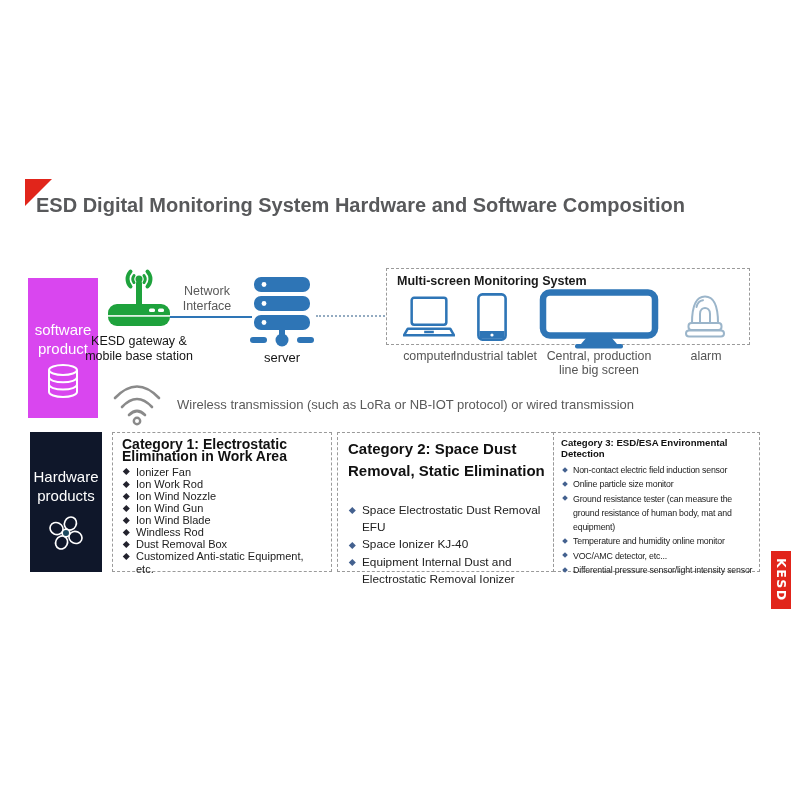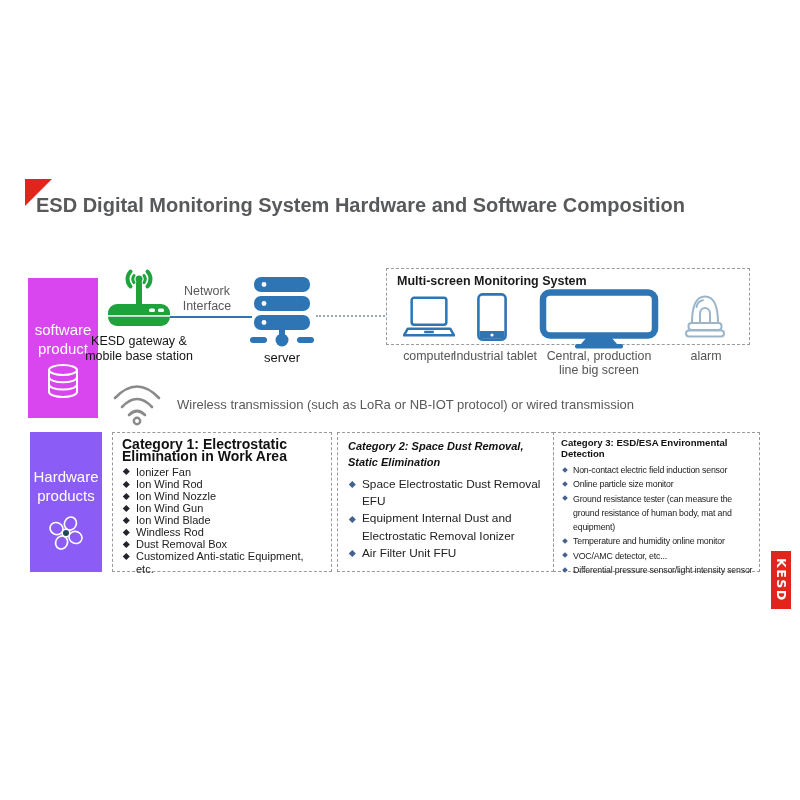--- a/index.html
+++ b/index.html
@@ -43,38 +43,38 @@
     font-weight:600;color:#1a1a1a;}
   .device-icon{position:absolute;}
   .device-label{position:absolute;top:80px;text-align:center;font-size:12.4px;
     line-height:14px;color:#555555;}
 
   .wifi-icon{position:absolute;left:112px;top:381px;}
   .wireless-note{position:absolute;left:177px;top:397px;font-size:13px;color:#595959;}
 
   
   .hardware-box{position:absolute;left:30px;top:432px;width:72px;height:140px;
-    background:#8b5cf6;color:#fff;display:flex;flex-direction:column;
+    background:#0f172a;color:#fff;display:flex;flex-direction:column;
     align-items:center;justify-content:center;gap:9px;padding-top:14px;}
   .hardware-box .box-label{font-size:15px;line-height:19px;text-align:center;}
 
   .cat-box{position:absolute;top:432px;height:140px;border:1px dashed #9a9a9a;}
   .cat1{left:112px;width:220px;padding:5px 8px 0 9px;}
   .cat2{left:337px;width:217px;padding:5px 8px 0 10px;}
   .cat3{left:553px;width:207px;padding:4px 4px 0 7px;}
 
   .cat-title{font-weight:bold;color:#111111;}
   .cat1 .cat-title{font-size:14px;line-height:12.4px;}
-  .cat2 .cat-title{font-size:11px;line-height:16px;font-style:italic;}
+  .cat2 .cat-title{font-size:15px;line-height:22px;}
   .cat3 .cat-title{font-size:9.6px;line-height:11px;}
 
   .cat-item{position:relative;color:#212121;}
   .cat1 .cat-list{margin-top:3px;}
   .cat1 .cat-item{font-size:11px;line-height:12.1px;padding-left:14px;}
-  .cat2 .cat-list{margin-top:6px;}
+  .cat2 .cat-list{margin-top:20px;}
   .cat2 .cat-item{font-size:11.8px;line-height:17.2px;padding-left:14px;}
   .cat3 .cat-list{margin-top:4px;}
   .cat3 .cat-item{font-size:8.8px;line-height:14.3px;padding-left:12px;letter-spacing:-0.2px;}
 
   .bullet{position:absolute;left:2px;width:4.6px;height:4.6px;
     transform:rotate(45deg);background:#44618f;}
   .cat1 .bullet{top:3.6px;background:#23232e;}
   .cat2 .bullet{top:6.2px;}
   .cat3 .bullet{top:4.6px;width:4px;height:4px;}
 
@@ -212,21 +212,21 @@
     <div class="cat-title">Category 1: Electrostatic Elimination in Work Area</div>
     <div class="cat-list">
 
         <div class="cat-item">
           <span class="bullet"></span>
           <span class="item-text">Ionizer Fan</span>
         </div>
 
         <div class="cat-item">
           <span class="bullet"></span>
-          <span class="item-text">Ion Wind Rod</span>
+          <span class="item-text">Ion Work Rod</span>
         </div>
 
         <div class="cat-item">
           <span class="bullet"></span>
           <span class="item-text">Ion Wind Nozzle</span>
         </div>
 
         <div class="cat-item">
           <span class="bullet"></span>
           <span class="item-text">Ion Wind Gun</span>
@@ -256,30 +256,30 @@
 
   <div class="cat-box cat2">
     <div class="cat-title">Category 2: Space Dust Removal, Static Elimination</div>
     <div class="cat-list">
 
         <div class="cat-item">
           <span class="bullet"></span>
           <span class="item-text">Space Electrostatic Dust Removal EFU</span>
         </div>
 
+        <div class="cat-item">
+          <span class="bullet"></span>
+          <span class="item-text">Space Ionizer KJ-40</span>
+        </div>
 
         <div class="cat-item">
           <span class="bullet"></span>
           <span class="item-text">Equipment Internal Dust and Electrostatic Removal Ionizer</span>
         </div>
 
-        <div class="cat-item">
-          <span class="bullet"></span>
-          <span class="item-text">Air Filter Unit FFU</span>
-        </div>
       </div>
   </div>
 
   <div class="cat-box cat3">
     <div class="cat-title">Category 3: ESD/ESA Environmental Detection</div>
     <div class="cat-list">
 
         <div class="cat-item">
           <span class="bullet"></span>
           <span class="item-text">Non-contact electric field induction sensor</span>

